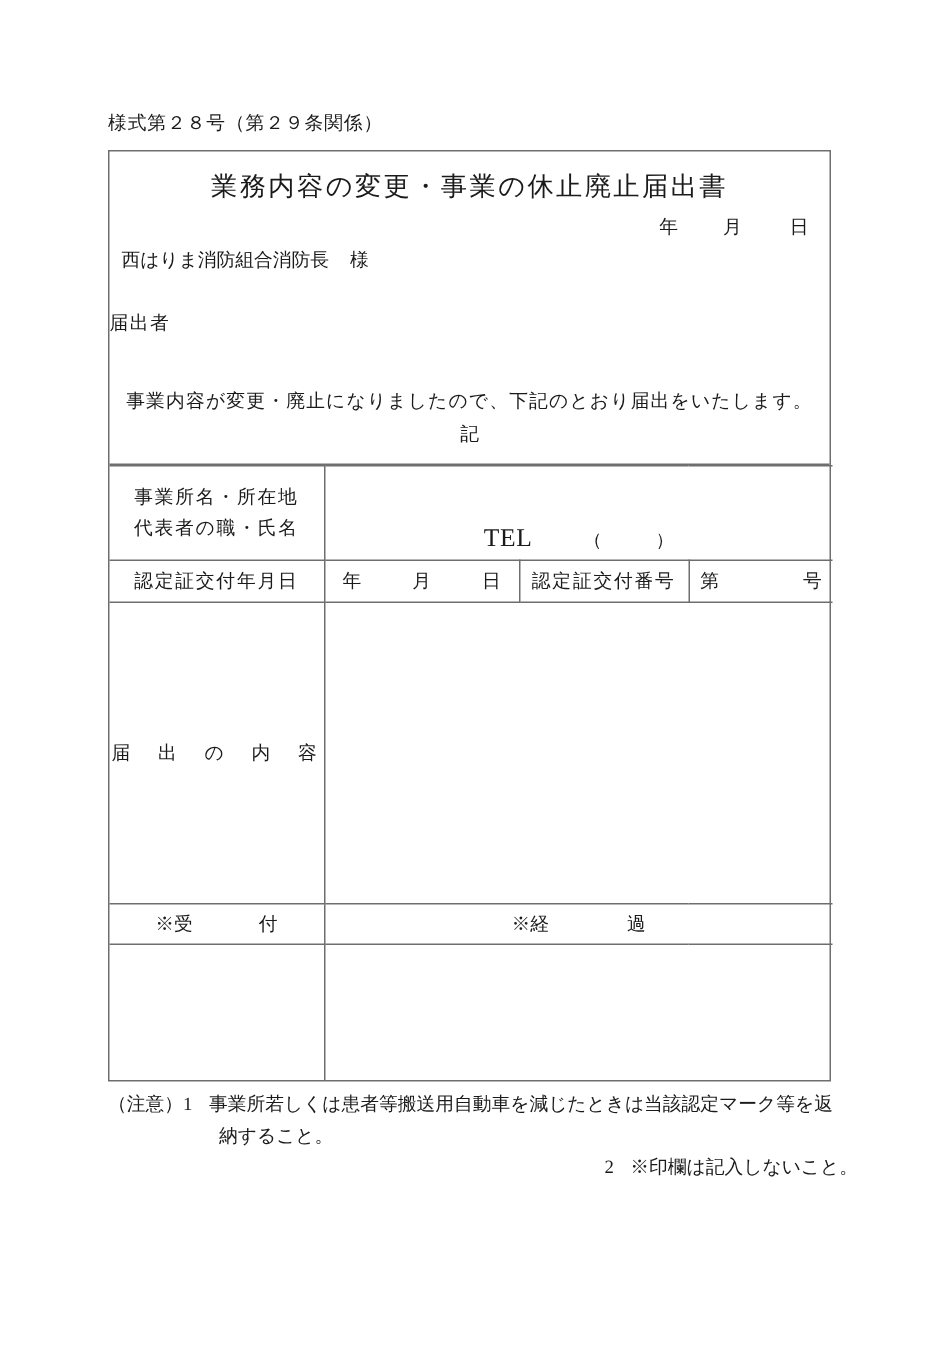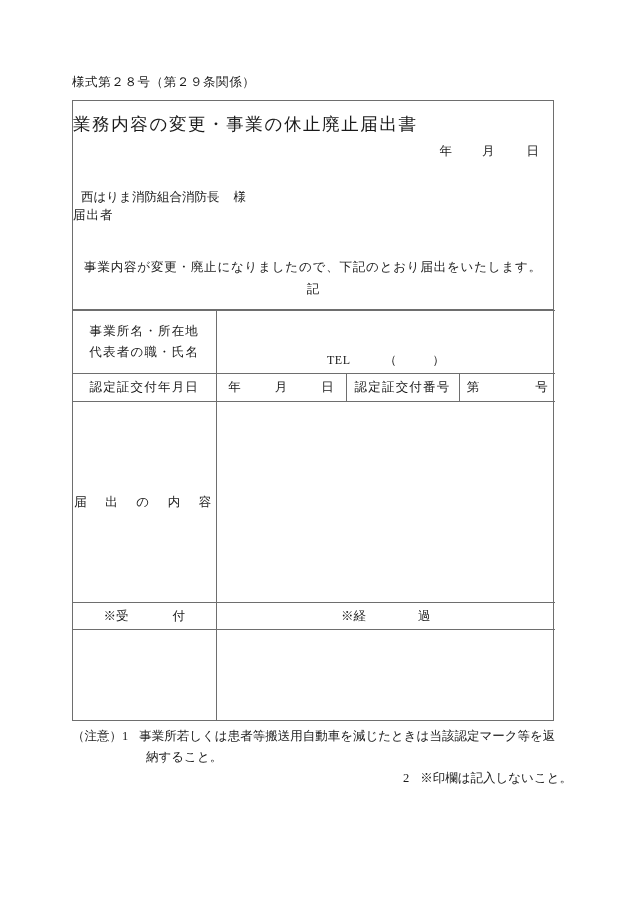--- a/index.html
+++ b/index.html
@@ -50,21 +50,21 @@
     height: 209px;
     border-bottom: 1px solid #6e6e6e;
     box-sizing: border-box;
   }
 
   .doc-title {
     position: absolute;
     left: 0;
     right: 0;
     top: 11px;
-    text-align: left;
+    text-align: center;
     font-size: 17.5px;
     letter-spacing: 1.6px;
     white-space: nowrap;
   }
 
   .date-line {
     position: absolute;
     right: 14px;
     top: 42px;
     font-size: 12.5px;
@@ -73,21 +73,20 @@
   .date-line span { display: inline-block; }
   .date-line .y { margin-right: 30px; }
   .date-line .m { margin-right: 32px; }
 
   .addressee {
     position: absolute;
     left: 8px;
     top: 64px;
     font-size: 12.5px;
     white-space: nowrap;
-    margin-top: 24px;
   }
   .addressee .sama { margin-left: 14px; }
 
   .submitter {
     position: absolute;
     left: 0;
     right: 0;
     top: 104px;
     text-align: left;
     font-size: 12.5px;
@@ -151,21 +150,21 @@
     position: absolute;
     left: 0;
     right: 0;
     bottom: 4px;
     text-align: center;
     font-size: 12px;
     white-space: nowrap;
   }
   .tel-word {
     font-variant: small-caps;
-    font-size: 12px;
+    font-size: 17px;
     letter-spacing: 0.5px;
     margin-right: 34px;
   }
   .tel-paren-open { margin-right: 36px; }
 
   
   .r2 td { height: 27px; }
   .ymd span { display: inline-block; }
   .ymd .y { margin-right: 34px; }
   .ymd .m { margin-right: 34px; }

